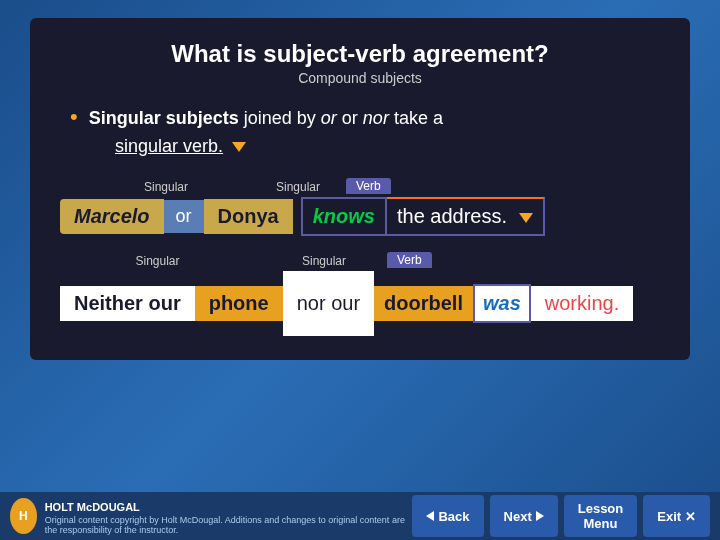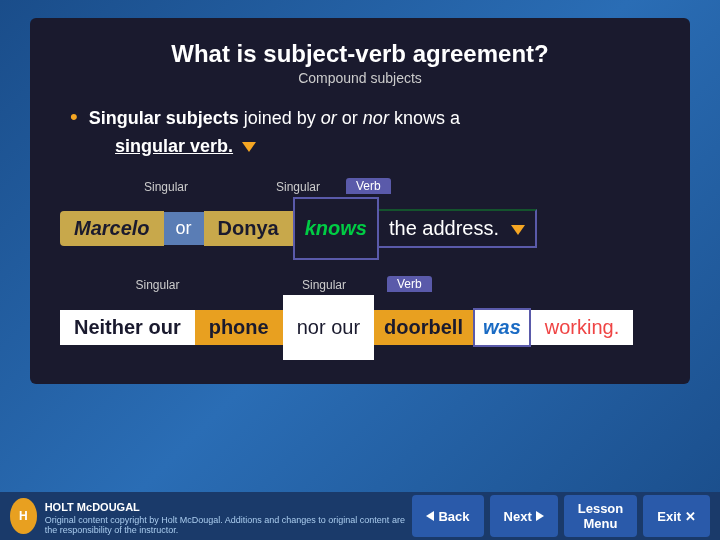--- a/index.html
+++ b/index.html
@@ -58,21 +58,21 @@
       padding-left: 10px;
     }
 
     .bullet-section .bullet {
       color: #f5a623;
       font-size: 22px;
       margin-right: 6px;
     }
 
     .italic { font-style: italic; }
-    .bold { font-weight: bold; }
+    .bold { font-weight: normal; }
     .underline { text-decoration: underline; }
 
     .dropdown-arrow {
       display: inline-block;
       width: 0;
       height: 0;
       border-left: 7px solid transparent;
       border-right: 7px solid transparent;
       border-top: 10px solid #f5a623;
       margin-left: 4px;
@@ -114,30 +114,31 @@
       font-weight: bold;
       padding: 6px 14px;
     }
 
     .knows-cell {
       background: #1a1a2e;
       color: #00cc44;
       font-size: 20px;
       font-weight: bold;
       font-style: italic;
-      padding: 18px 10px;
+      padding: 6px 10px;
       border: 2px solid #5a5aaa;
+      margin-left: 8px;
     }
 
     .address-cell {
       background: #1a1a2e;
       color: #ffffff;
       font-size: 20px;
       padding: 6px 10px;
-      border-top: 2px solid #14532d;
+      border-top: 2px solid #f97316;
       border-bottom: 2px solid #5a5aaa;
       border-right: 2px solid #5a5aaa;
     }
 
     .row1-dropdown {
       display: inline-block;
       width: 0;
       height: 0;
       border-left: 7px solid transparent;
       border-right: 7px solid transparent;
@@ -297,21 +298,21 @@
 <div class="outer-bg">
   <div class="main-card">
 
     <div class="title-section">
       <span class="main-title">What is subject-verb agreement?</span>
       <span class="subtitle">Compound subjects</span>
     </div>
 
     <div class="bullet-section">
       <span class="bullet">•</span>
-      <span style="font-weight:bold;margin-top:40px;">Singular subjects </span><span>joined by </span><span class="italic">or</span><span> or </span><span class="italic">nor</span><span> knows a</span>
+      <span style="font-weight:bold;margin-top:40px;">Singular subjects </span><span>joined by </span><span class="italic">or</span><span> or </span><span class="italic">nor</span><span> take a</span>
       <br>
       <span style="margin-left:20px;">&nbsp;&nbsp;&nbsp;&nbsp;</span>
       <span class="bold underline">singular verb.</span>
       <span class="dropdown-arrow"></span>
     </div>
 
     <div class="example-section">
 
       <div style="display:flex; align-items:flex-end; margin-bottom:3px; padding-left: 62px;">
         <div style="width:88px; text-align:center; color:#cccccc; font-size:12px;">Singular</div>

